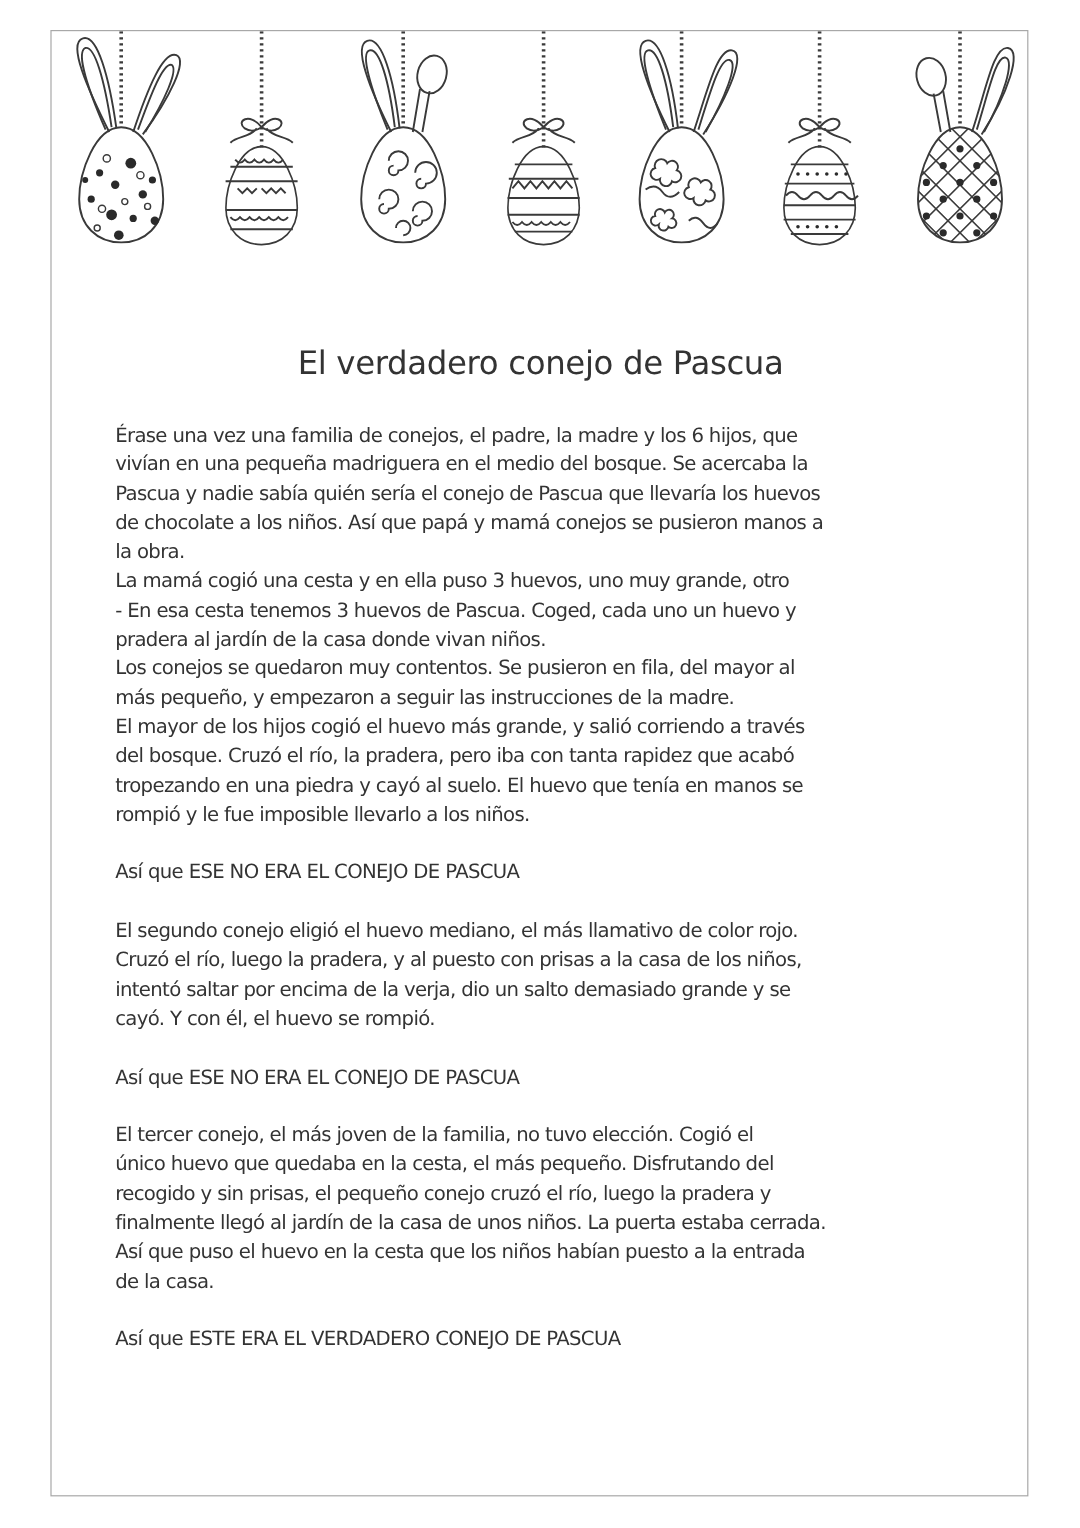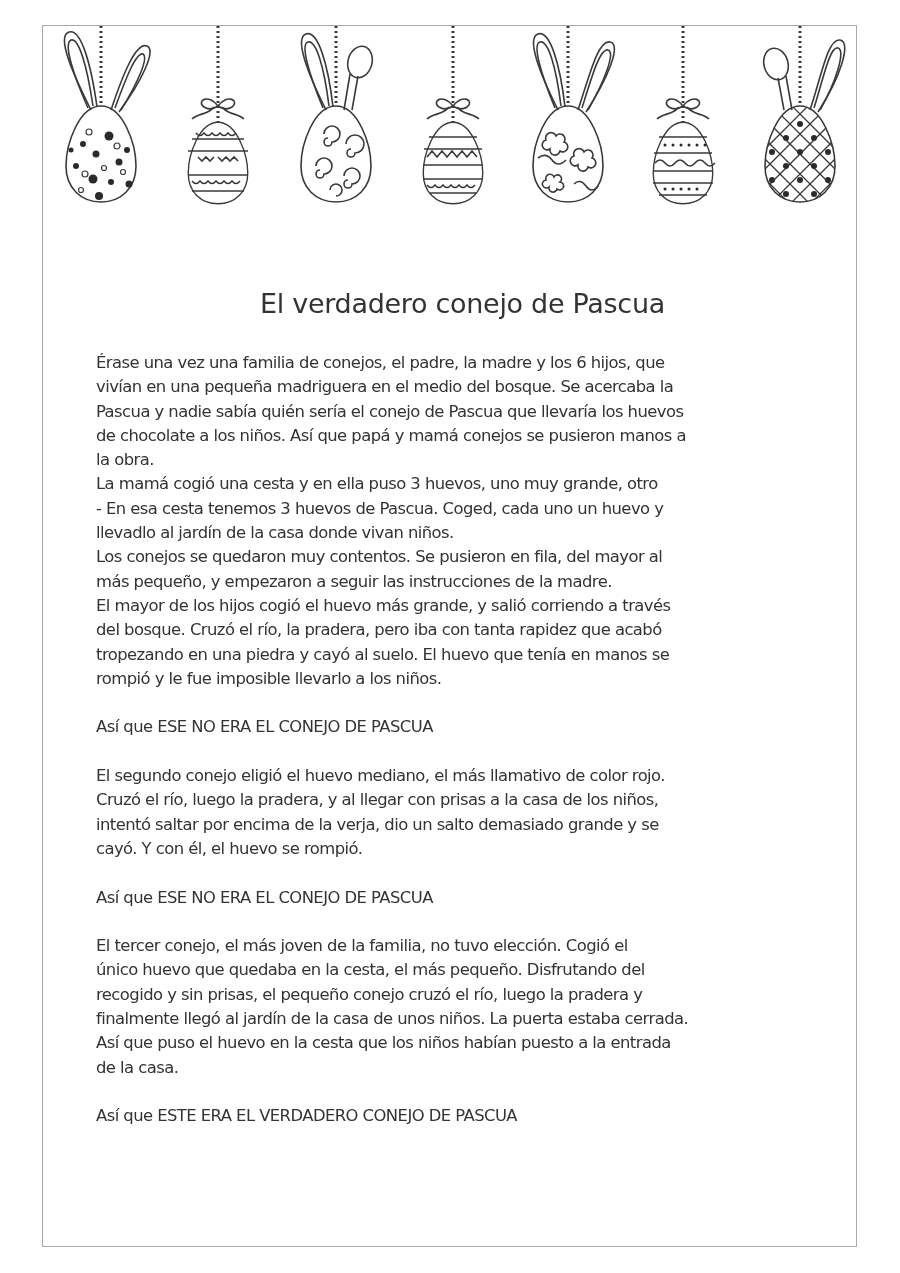--- a/index.html
+++ b/index.html
@@ -4,21 +4,21 @@
 <style>
   html, body { margin:0; padding:0; background:#ffffff; }
   body { width:900px; height:1273px; position:relative; overflow:hidden; }
   .frame {
     position:absolute; left:42px; top:25px; width:815px; height:1222px;
     border:1px solid #a8a8a8; box-sizing:border-box; background:#fff;
   }
   .eggs { position:absolute; left:0; top:0; width:815px; height:200px; }
   .eggs svg { position:absolute; left:0; top:0; }
   .title {
-    position:absolute; left:12px; width:815px; top:262px; text-align:center;
+    position:absolute; left:0; width:815px; top:262px; text-align:center;
     font-family:"DejaVu Sans", sans-serif; font-size:27px; color:#333;
     letter-spacing:-0.3px;
   }
   .body {
     position:absolute; left:53px; top:325px; width:720px;
     font-family:"DejaVu Sans", sans-serif; font-size:16.4px; line-height:24.3px;
     color:#333; letter-spacing:-0.55px;
   }
   .body p { margin:0; }
   .body .gap { height:24.3px; }
@@ -176,34 +176,34 @@
 
   <div class="body">
     <div>
       <p>Érase una vez una familia de conejos, el padre, la madre y los 6 hijos, que</p>
       <p>vivían en una pequeña madriguera en el medio del bosque. Se acercaba la</p>
       <p>Pascua y nadie sabía quién sería el conejo de Pascua que llevaría los huevos</p>
       <p>de chocolate a los niños. Así que papá y mamá conejos se pusieron manos a</p>
       <p>la obra.</p>
       <p>La mamá cogió una cesta y en ella puso 3 huevos, uno muy grande, otro</p>
       <p>- En esa cesta tenemos 3 huevos de Pascua. Coged, cada uno un huevo y</p>
-      <p>llevadlo al jardín de la casa donde vivan niños.</p>
+      <p>pradera al jardín de la casa donde vivan niños.</p>
       <p>Los conejos se quedaron muy contentos. Se pusieron en fila, del mayor al</p>
       <p>más pequeño, y empezaron a seguir las instrucciones de la madre.</p>
       <p>El mayor de los hijos cogió el huevo más grande, y salió corriendo a través</p>
       <p>del bosque. Cruzó el río, la pradera, pero iba con tanta rapidez que acabó</p>
       <p>tropezando en una piedra y cayó al suelo. El huevo que tenía en manos se</p>
       <p>rompió y le fue imposible llevarlo a los niños.</p>
     </div>
     <div class="gap"></div>
     <p>Así que ESE NO ERA EL CONEJO DE PASCUA</p>
     <div class="gap"></div>
     <div>
       <p>El segundo conejo eligió el huevo mediano, el más llamativo de color rojo.</p>
-      <p>Cruzó el río, luego la pradera, y al llegar con prisas a la casa de los niños,</p>
+      <p>Cruzó el río, luego la pradera, y al puesto con prisas a la casa de los niños,</p>
       <p>intentó saltar por encima de la verja, dio un salto demasiado grande y se</p>
       <p>cayó. Y con él, el huevo se rompió.</p>
     </div>
     <div class="gap"></div>
     <p>Así que ESE NO ERA EL CONEJO DE PASCUA</p>
     <div class="gap"></div>
     <div>
       <p>El tercer conejo, el más joven de la familia, no tuvo elección. Cogió el</p>
       <p>único huevo que quedaba en la cesta, el más pequeño. Disfrutando del</p>
       <p>recogido y sin prisas, el pequeño conejo cruzó el río, luego la pradera y</p>

